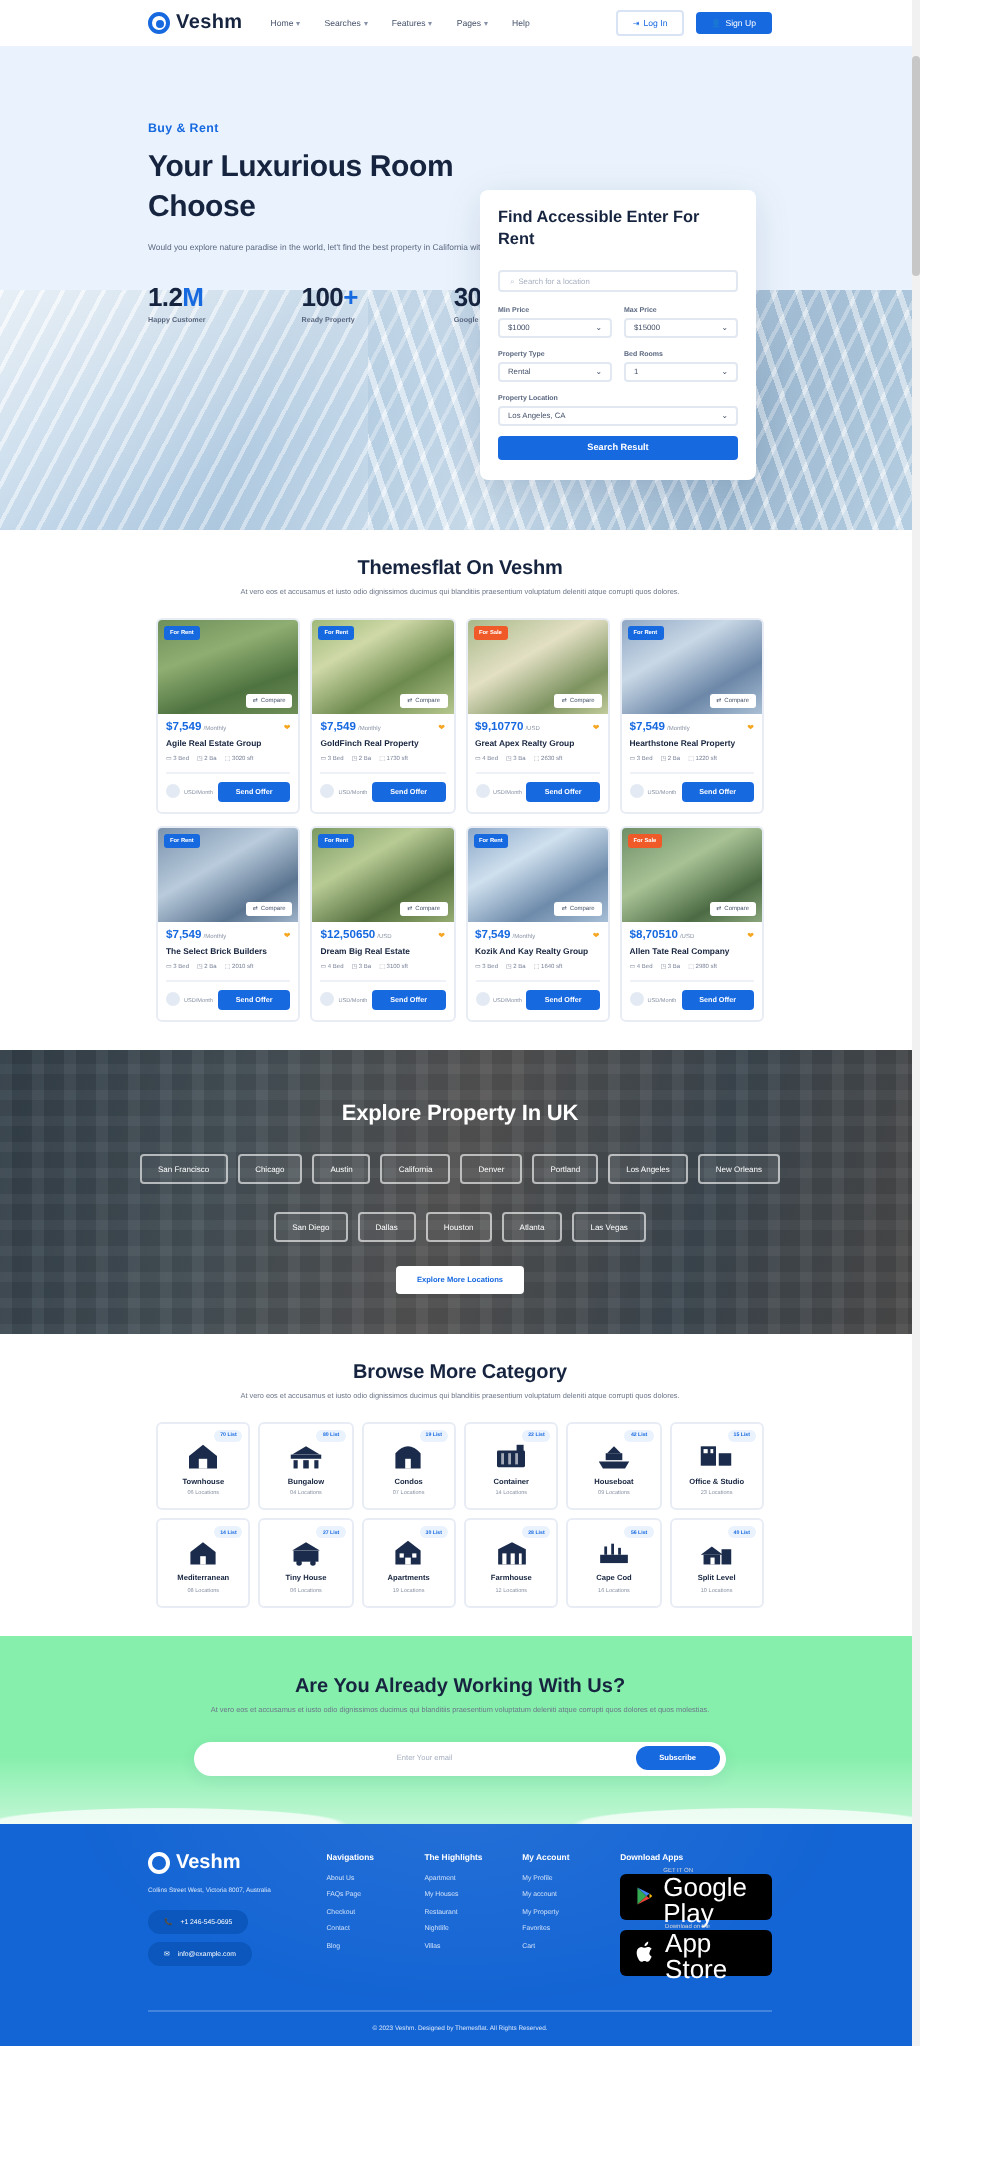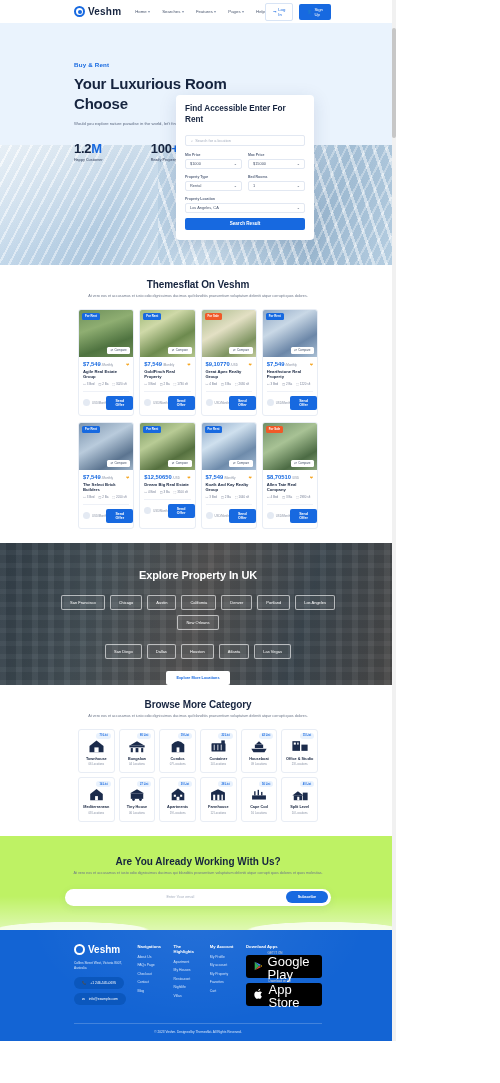--- a/index.html
+++ b/index.html
@@ -3,21 +3,21 @@
 <meta charset="utf-8">
 <style>
   * { box-sizing: border-box; margin: 0; padding: 0; }
   body {
     width: 500px;
     font-family: "Liberation Sans", sans-serif;
     background: #ffffff;
     color: #1b2a4e;
     -webkit-font-smoothing: antialiased;
   }
-  .page { width: 396px; position: relative; overflow: hidden; }
+  .page { width: 460px; position: relative; overflow: hidden; }
 
   
   .navbar {
     height: 23px; background: #fff; display: flex; align-items: center;
     padding: 0 74px; justify-content: space-between;
   }
   .brand { display: flex; align-items: center; gap: 3px; }
   .brand-logo {
     width: 11px; height: 11px; border-radius: 50%;
     border: 2px solid #1769e0; display: flex; align-items: center; justify-content: center;
@@ -165,21 +165,21 @@
   }
   .cat-badge {
     position: absolute; top: 3px; right: 3px; background: #e9f2fd; color: #1769e0;
     font-size: 2.6px; font-weight: bold; border-radius: 4px; padding: 1.5px 3px;
   }
   .cat-icon { height: 16px; display: flex; align-items: flex-end; justify-content: center; margin-bottom: 4px; }
   .cat-name { font-size: 3.8px; font-weight: bold; color: #16243f; }
   .cat-loc { font-size: 2.8px; color: #8a93a5; margin-top: 1.5px; }
 
   
-  .news { background: #bef264; padding: 20px 12px 24px; position: relative; overflow: hidden; }
+  .news { background: #86efac; padding: 20px 12px 24px; position: relative; overflow: hidden; }
   .news::after {
     content: ""; position: absolute; left: 0; right: 0; bottom: 0; height: 34px;
     background:
       radial-gradient(ellipse at 18% 100%, rgba(255,255,255,.75) 0 16%, transparent 17%),
       radial-gradient(ellipse at 82% 100%, rgba(255,255,255,.75) 0 16%, transparent 17%),
       linear-gradient(transparent, rgba(255,255,255,.5));
   }
   .news-inner { position: relative; z-index: 2; text-align: center; }
   .news-title { font-size: 10px; font-weight: bold; color: #16243f; }
   .news-sub { font-size: 3.7px; color: #6c7689; margin-top: 4px; line-height: 1.6; }

